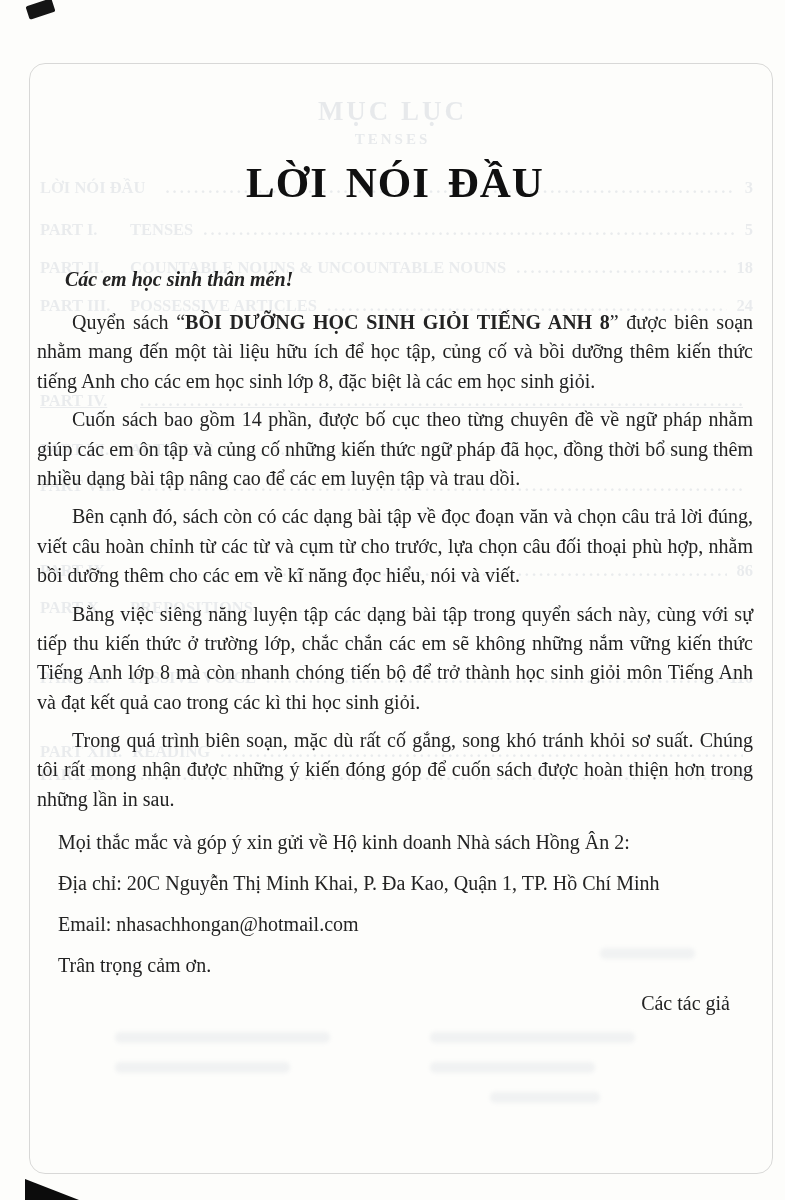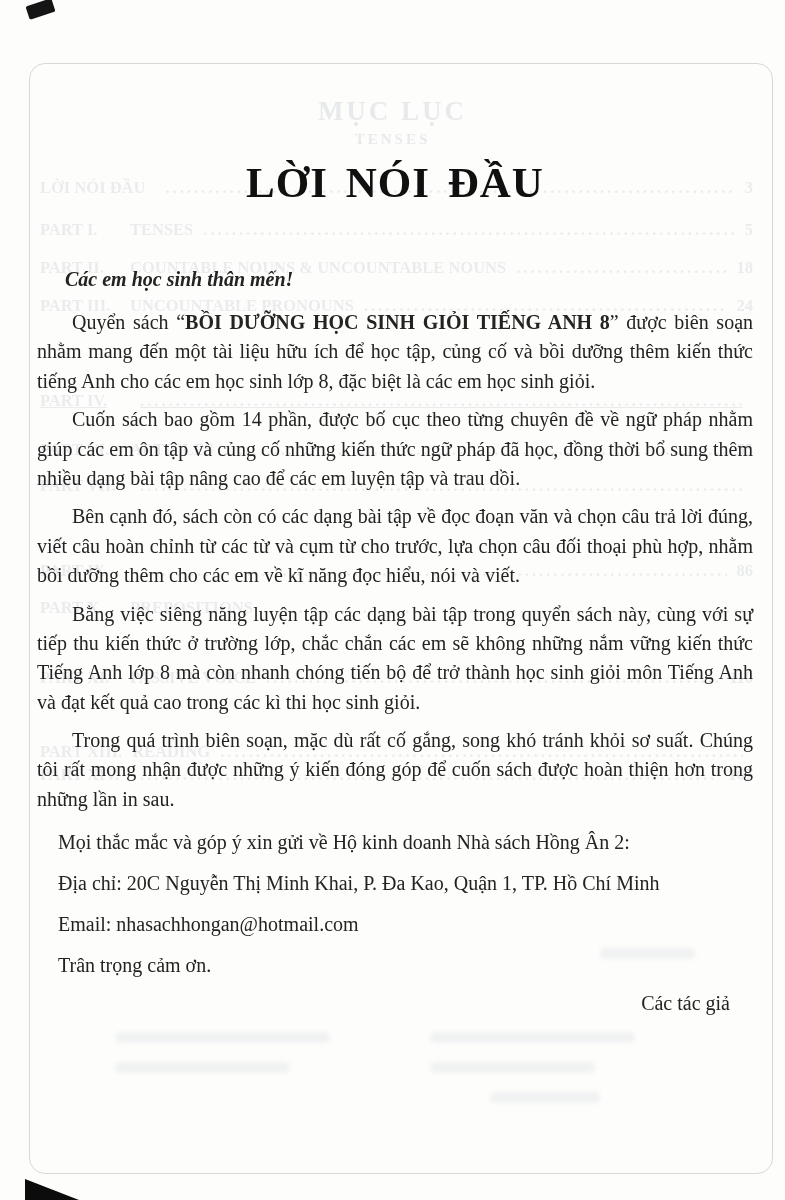--- a/index.html
+++ b/index.html
@@ -151,21 +151,21 @@
         <span class="st-num">5</span>
       </div>
       <div class="st-row" style="top: 250px;">
         <span class="st-label">PART II.</span>
         <span class="st-title">COUNTABLE NOUNS &amp; UNCOUNTABLE NOUNS</span>
         <span class="st-leader">............................................................................................................................................</span>
         <span class="st-num">18</span>
       </div>
       <div class="st-row" style="top: 288px;">
         <span class="st-label">PART III.</span>
-        <span class="st-title">UNCOUNTABLE PRONOUNS</span>
+        <span class="st-title">POSSESSIVE ARTICLES</span>
         <span class="st-leader">............................................................................................................................................</span>
         <span class="st-num">24</span>
       </div>
       <div class="st-row" style="top: 383px; text-decoration: underline;">
         <span class="st-label">PART IV.</span>
         <span class="st-title"></span>
         <span class="st-leader">............................................................................................................................................</span>
         <span class="st-num"></span>
       </div>
       <div class="st-row" style="top: 432px;">

